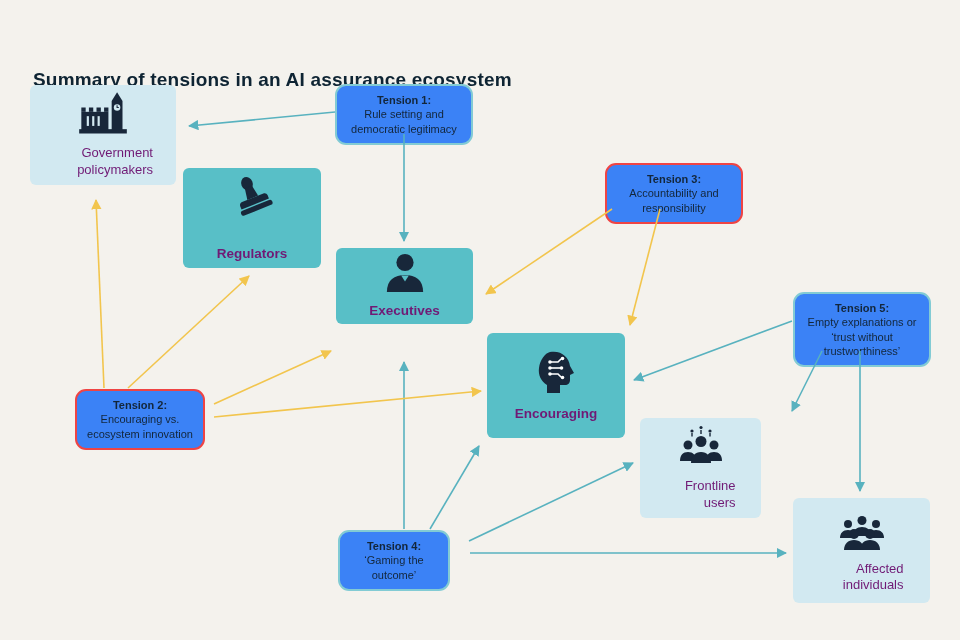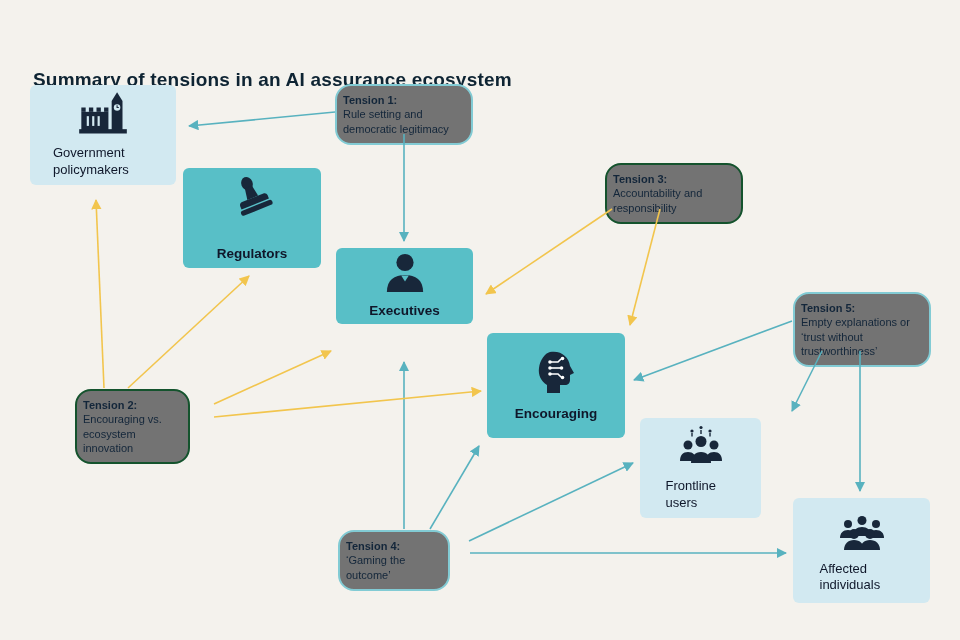--- a/index.html
+++ b/index.html
@@ -2,30 +2,30 @@
 <html><head>
 <meta charset="utf-8">
 <style>
   html,body{margin:0;padding:0;}
   body{font-family:"Liberation Sans","DejaVu Sans",sans-serif;background:#f4f2ed;}
   .canvas{position:relative;width:960px;height:640px;background:#f4f2ed;overflow:hidden;}
   .page-title{position:absolute;left:33px;top:22px;font-size:19px;font-weight:bold;color:#0e2433;letter-spacing:.2px;margin-top:47px;}
   .node{position:absolute;border-radius:6px;display:flex;flex-direction:column;align-items:center;justify-content:center;gap:9px;box-sizing:border-box;padding:8px;}
   .node.teal{background:#58bfc7;}
   .node.light{background:#d2e9f1;}
-  .node-label{font-size:13px;color:#0f172a;text-align:left;line-height:1.25;}
+  .node-label{font-size:13px;color:#701a75;text-align:right;line-height:1.25;}
   .node.teal .node-label{font-weight:bold;font-size:13.5px;}
   .node-label.narrow{max-width:100px;}
   .node-label.narrow70{max-width:70px;}
   .node-label.narrow80{max-width:84px;}
   .icon svg{display:block;}
   .ink{fill:#18273a;}
-  .tension{position:absolute;background:#737373;border-radius:16px;box-sizing:border-box;padding:7px 6px;font-size:11px;color:#13263a;line-height:1.3;}
+  .tension{position:absolute;background:#3b82f6;border-radius:11px;box-sizing:border-box;padding:7px 6px;text-align:center;font-size:11px;color:#13263a;line-height:1.3;}
   .tension.teal-border{border:2px solid #82cbd4;}
-  .tension.yellow-border{border:2px solid #14532d;}
+  .tension.yellow-border{border:2px solid #ef4444;}
   .tension-title{display:block;font-weight:bold;}
   .tension-body{display:block;}
   .arrows{position:absolute;left:0;top:0;pointer-events:none;}
 </style>
 </head>
 <body>
 
 <div class="canvas">
 
   <div class="page-title">Summary of tensions in an AI assurance ecosystem</div>
@@ -136,21 +136,21 @@
       </svg>
     </span>
     <span class="node-label narrow80">Affected individuals</span>
   </div>
 
   <div class="tension teal-border" style="left:335px;top:84px;width:138px;">
     <span class="tension-title">Tension 1:</span>
     <span class="tension-body">Rule setting and democratic legitimacy</span>
   </div>
 
-  <div class="tension yellow-border" style="left:75px;top:389px;width:115px;">
+  <div class="tension yellow-border" style="left:75px;top:389px;width:130px;">
     <span class="tension-title">Tension 2:</span>
     <span class="tension-body">Encouraging vs. ecosystem innovation</span>
   </div>
 
   <div class="tension yellow-border" style="left:605px;top:163px;width:138px;">
     <span class="tension-title">Tension 3:</span>
     <span class="tension-body">Accountability and responsibility</span>
   </div>
 
   <div class="tension teal-border" style="left:338px;top:530px;width:112px;">

